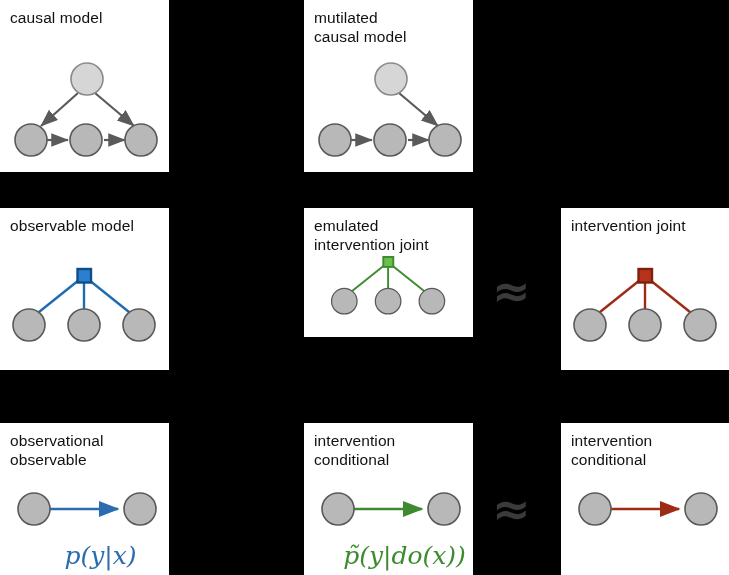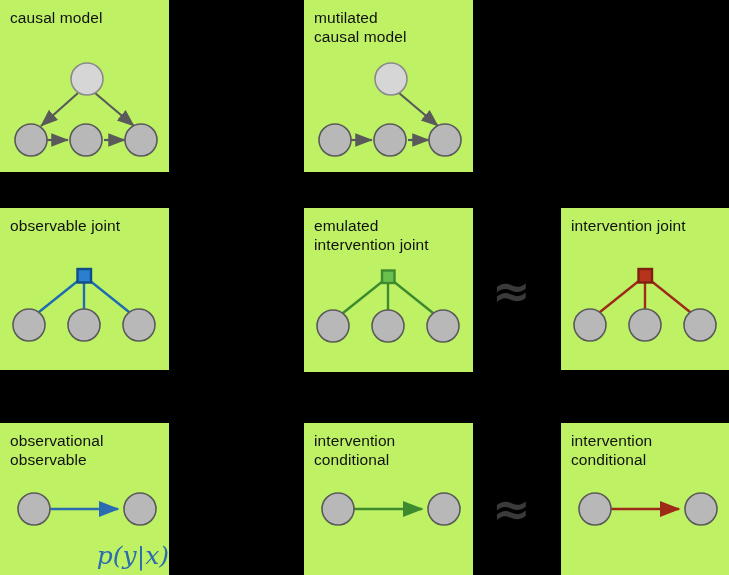--- a/index.html
+++ b/index.html
@@ -3,21 +3,21 @@
 <meta charset="utf-8">
 <style>
   html,body{margin:0;padding:0;background:#000;}
   body{
     width:729px;height:575px;position:relative;overflow:hidden;
     font-family:"Liberation Sans", sans-serif;
     background:#000;
   }
   .panel{
     position:absolute;
-    background:#bef264;
+    background:#ffffff;
     box-sizing:border-box;
     overflow:hidden;
   }
   .panel-title{
     position:absolute;
     left:10px; top:8px;
     font-size:15.5px;
     line-height:19px;
     color:#111;
     letter-spacing:0.1px;
@@ -30,25 +30,26 @@
     color:#3a3a3a;
     font-size:46px;
     line-height:46px;
     font-family:"DejaVu Sans", sans-serif;
     font-weight:700;
     user-select:none;
   }
   .formula{
     position:absolute;
     width:100%;
-    text-align:right;
+    text-align:center;
     font-family:"DejaVu Serif","Liberation Serif",serif;
     font-style:italic;
     font-size:25px;
     white-space:nowrap;
+    margin-left:16px;
   }
 </style>
 </head>
 <body>
 
 <div class="panel" style="left:0px;top:0px;width:169px;height:172px;">
   <div class="panel-title">causal model</div>
   <svg class="gfx" viewBox="0 0 169 172">
     <defs>
       <marker id="arrGray" markerWidth="9" markerHeight="9" refX="7.6" refY="3.1" orient="auto" markerUnits="strokeWidth">
@@ -81,33 +82,33 @@
     <line x1="47" y1="140" x2="68" y2="140" stroke="#5a5a5a" stroke-width="2.2" marker-end="url(#arrGray2)"></line>
     <line x1="104" y1="140" x2="125" y2="140" stroke="#5a5a5a" stroke-width="2.2" marker-end="url(#arrGray2)"></line>
     <circle cx="87" cy="79" r="16" fill="#d6d6d6" stroke="#8a8a8a" stroke-width="1.6"></circle>
     <circle cx="31" cy="140" r="16" fill="#b8b8b8" stroke="#5a5a5a" stroke-width="1.6"></circle>
     <circle cx="86" cy="140" r="16" fill="#b8b8b8" stroke="#5a5a5a" stroke-width="1.6"></circle>
     <circle cx="141" cy="140" r="16" fill="#b8b8b8" stroke="#5a5a5a" stroke-width="1.6"></circle>
   </svg>
 </div>
 
 <div class="panel" style="left:0px;top:208px;width:169px;height:162px;">
-  <div class="panel-title">observable joint</div>
+  <div class="panel-title">observable model</div>
   <svg class="gfx" viewBox="0 0 169 162">
     <line x1="84" y1="68" x2="29" y2="112" stroke="#1f6cb0" stroke-width="2.4"></line>
     <line x1="84" y1="68" x2="84" y2="112" stroke="#1f6cb0" stroke-width="2.4"></line>
     <line x1="84" y1="68" x2="139" y2="112" stroke="#1f6cb0" stroke-width="2.4"></line>
     <circle cx="29" cy="117" r="16" fill="#b8b8b8" stroke="#5a5a5a" stroke-width="1.6"></circle>
     <circle cx="84" cy="117" r="16" fill="#b8b8b8" stroke="#5a5a5a" stroke-width="1.6"></circle>
     <circle cx="139" cy="117" r="16" fill="#b8b8b8" stroke="#5a5a5a" stroke-width="1.6"></circle>
     <rect x="77.5" y="61" width="13.5" height="13.5" fill="#2a7fd0" stroke="#0f4d8a" stroke-width="2.4"></rect>
   </svg>
 </div>
 
-<div class="panel" style="left:304px;top:208px;width:169px;height:164px;">
+<div class="panel" style="left:304px;top:208px;width:169px;height:129px;">
   <div class="panel-title">emulated
 intervention joint</div>
   <svg class="gfx" viewBox="0 0 169 162">
     <line x1="84" y1="68" x2="29" y2="112" stroke="#3d8b2e" stroke-width="2.4"></line>
     <line x1="84" y1="68" x2="84" y2="112" stroke="#3d8b2e" stroke-width="2.4"></line>
     <line x1="84" y1="68" x2="139" y2="112" stroke="#3d8b2e" stroke-width="2.4"></line>
     <circle cx="29" cy="117" r="16" fill="#b8b8b8" stroke="#5a5a5a" stroke-width="1.6"></circle>
     <circle cx="84" cy="117" r="16" fill="#b8b8b8" stroke="#5a5a5a" stroke-width="1.6"></circle>
     <circle cx="139" cy="117" r="16" fill="#b8b8b8" stroke="#5a5a5a" stroke-width="1.6"></circle>
     <rect x="78" y="61.5" width="12.5" height="12.5" fill="#6bbf4e" stroke="#3d8b2e" stroke-width="2.4"></rect>
@@ -153,20 +154,23 @@
   <svg class="gfx" viewBox="0 0 169 152">
     <defs>
       <marker id="arrGreen" markerWidth="9" markerHeight="9" refX="7.4" refY="3.1" orient="auto" markerUnits="strokeWidth">
         <path d="M0,0 L8,3.1 L0,6.2 z" fill="#3d8b2e"></path>
       </marker>
     </defs>
     <line x1="49" y1="86" x2="118" y2="86" stroke="#3d8b2e" stroke-width="2.6" marker-end="url(#arrGreen)"></line>
     <circle cx="34" cy="86" r="16" fill="#b8b8b8" stroke="#5a5a5a" stroke-width="1.6"></circle>
     <circle cx="140" cy="86" r="16" fill="#b8b8b8" stroke="#5a5a5a" stroke-width="1.6"></circle>
   </svg>
+  <div class="formula" style="top:118px;color:#3d8b2e;">
+    <span>p̃(y|do(x))</span>
+  </div>
 </div>
 
 <div class="panel" style="left:561px;top:423px;width:168px;height:152px;">
   <div class="panel-title">intervention
 conditional</div>
   <svg class="gfx" viewBox="0 0 168 152">
     <defs>
       <marker id="arrRed" markerWidth="9" markerHeight="9" refX="7.4" refY="3.1" orient="auto" markerUnits="strokeWidth">
         <path d="M0,0 L8,3.1 L0,6.2 z" fill="#9e2b16"></path>
       </marker>

